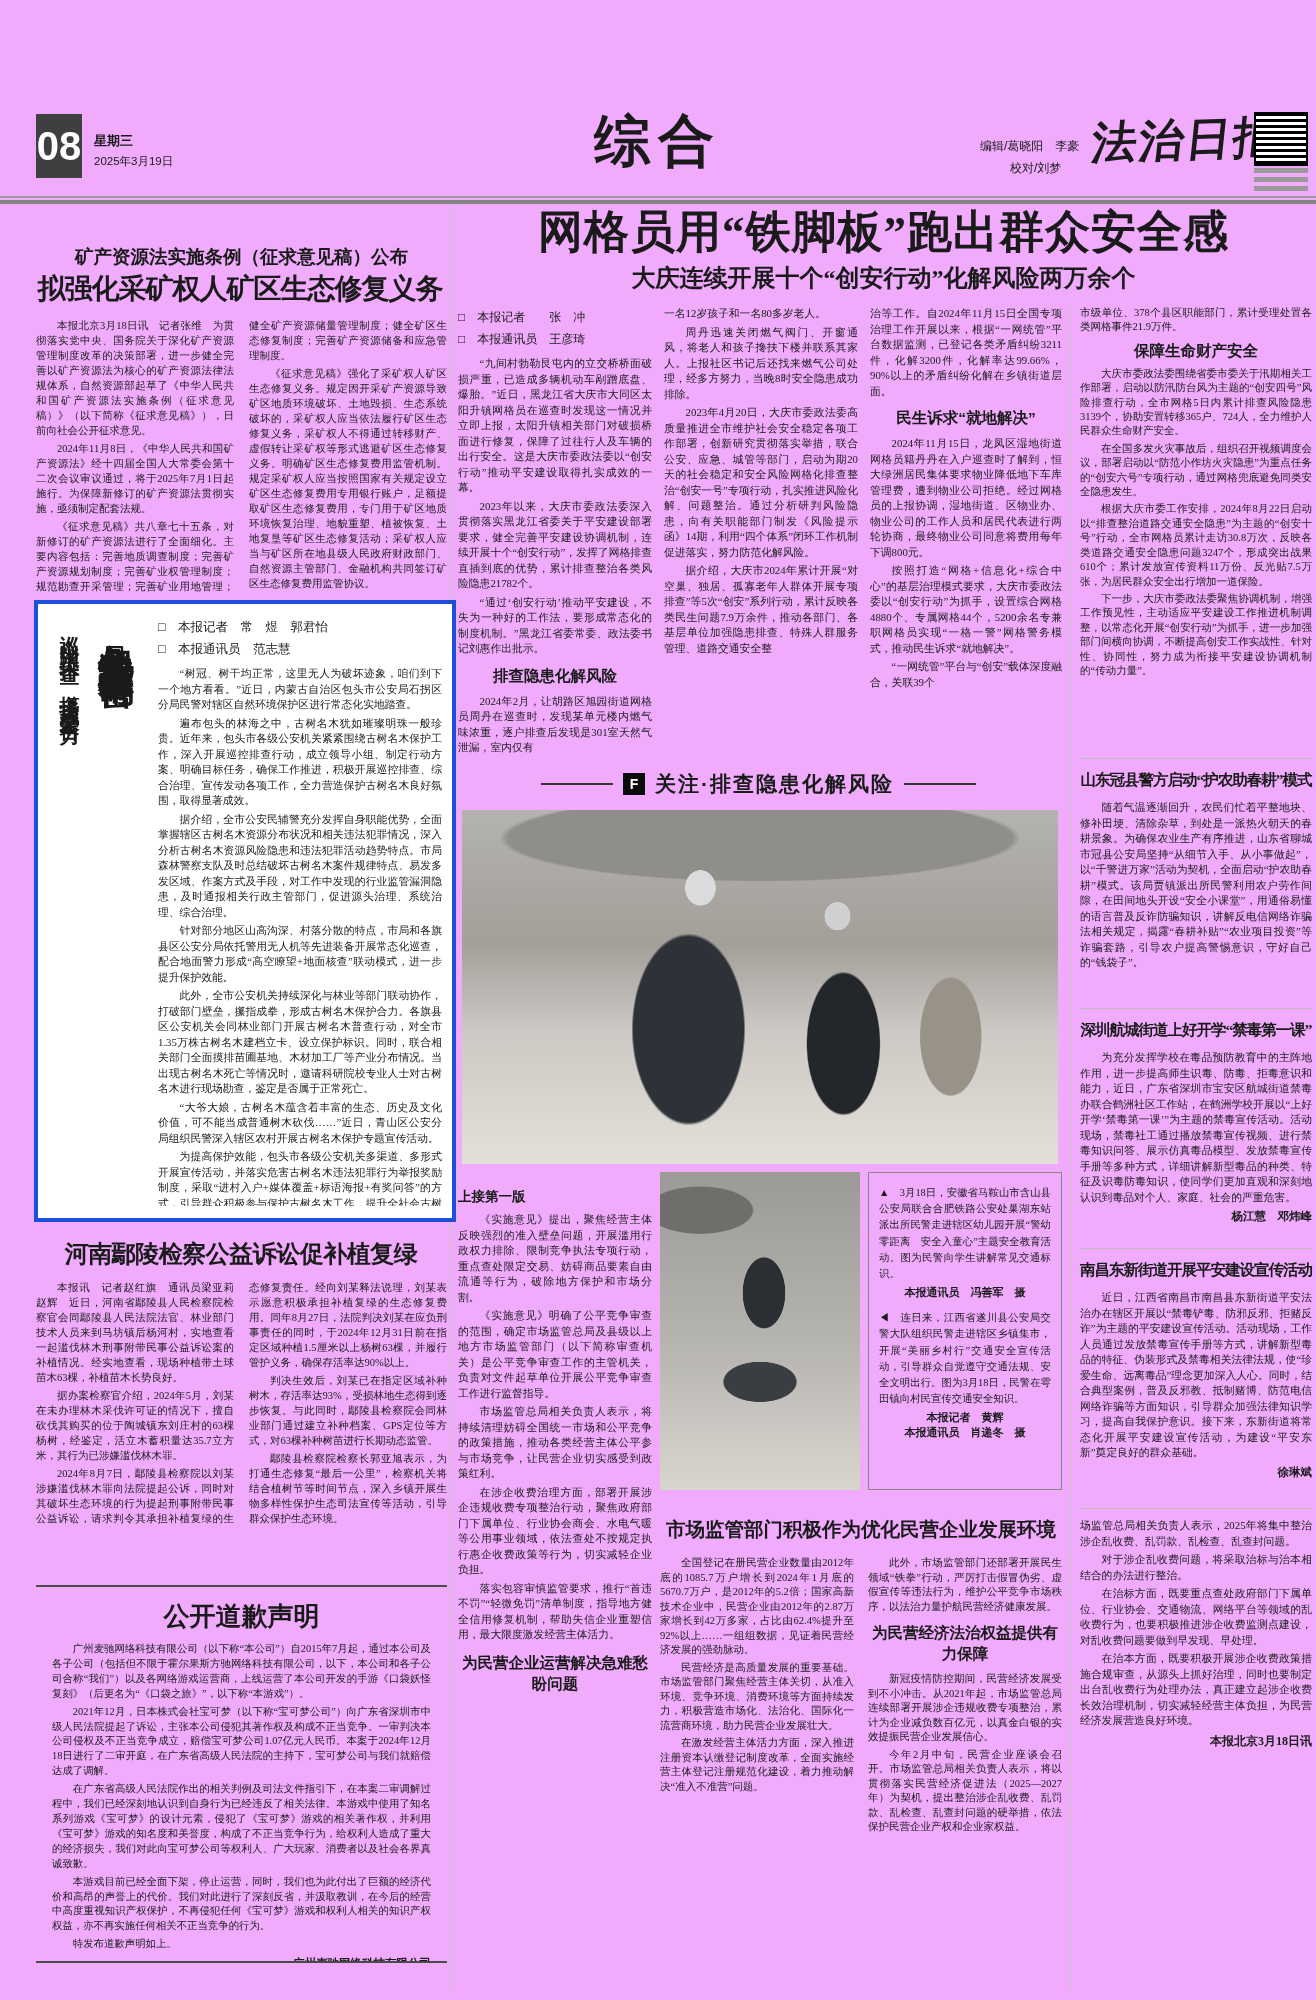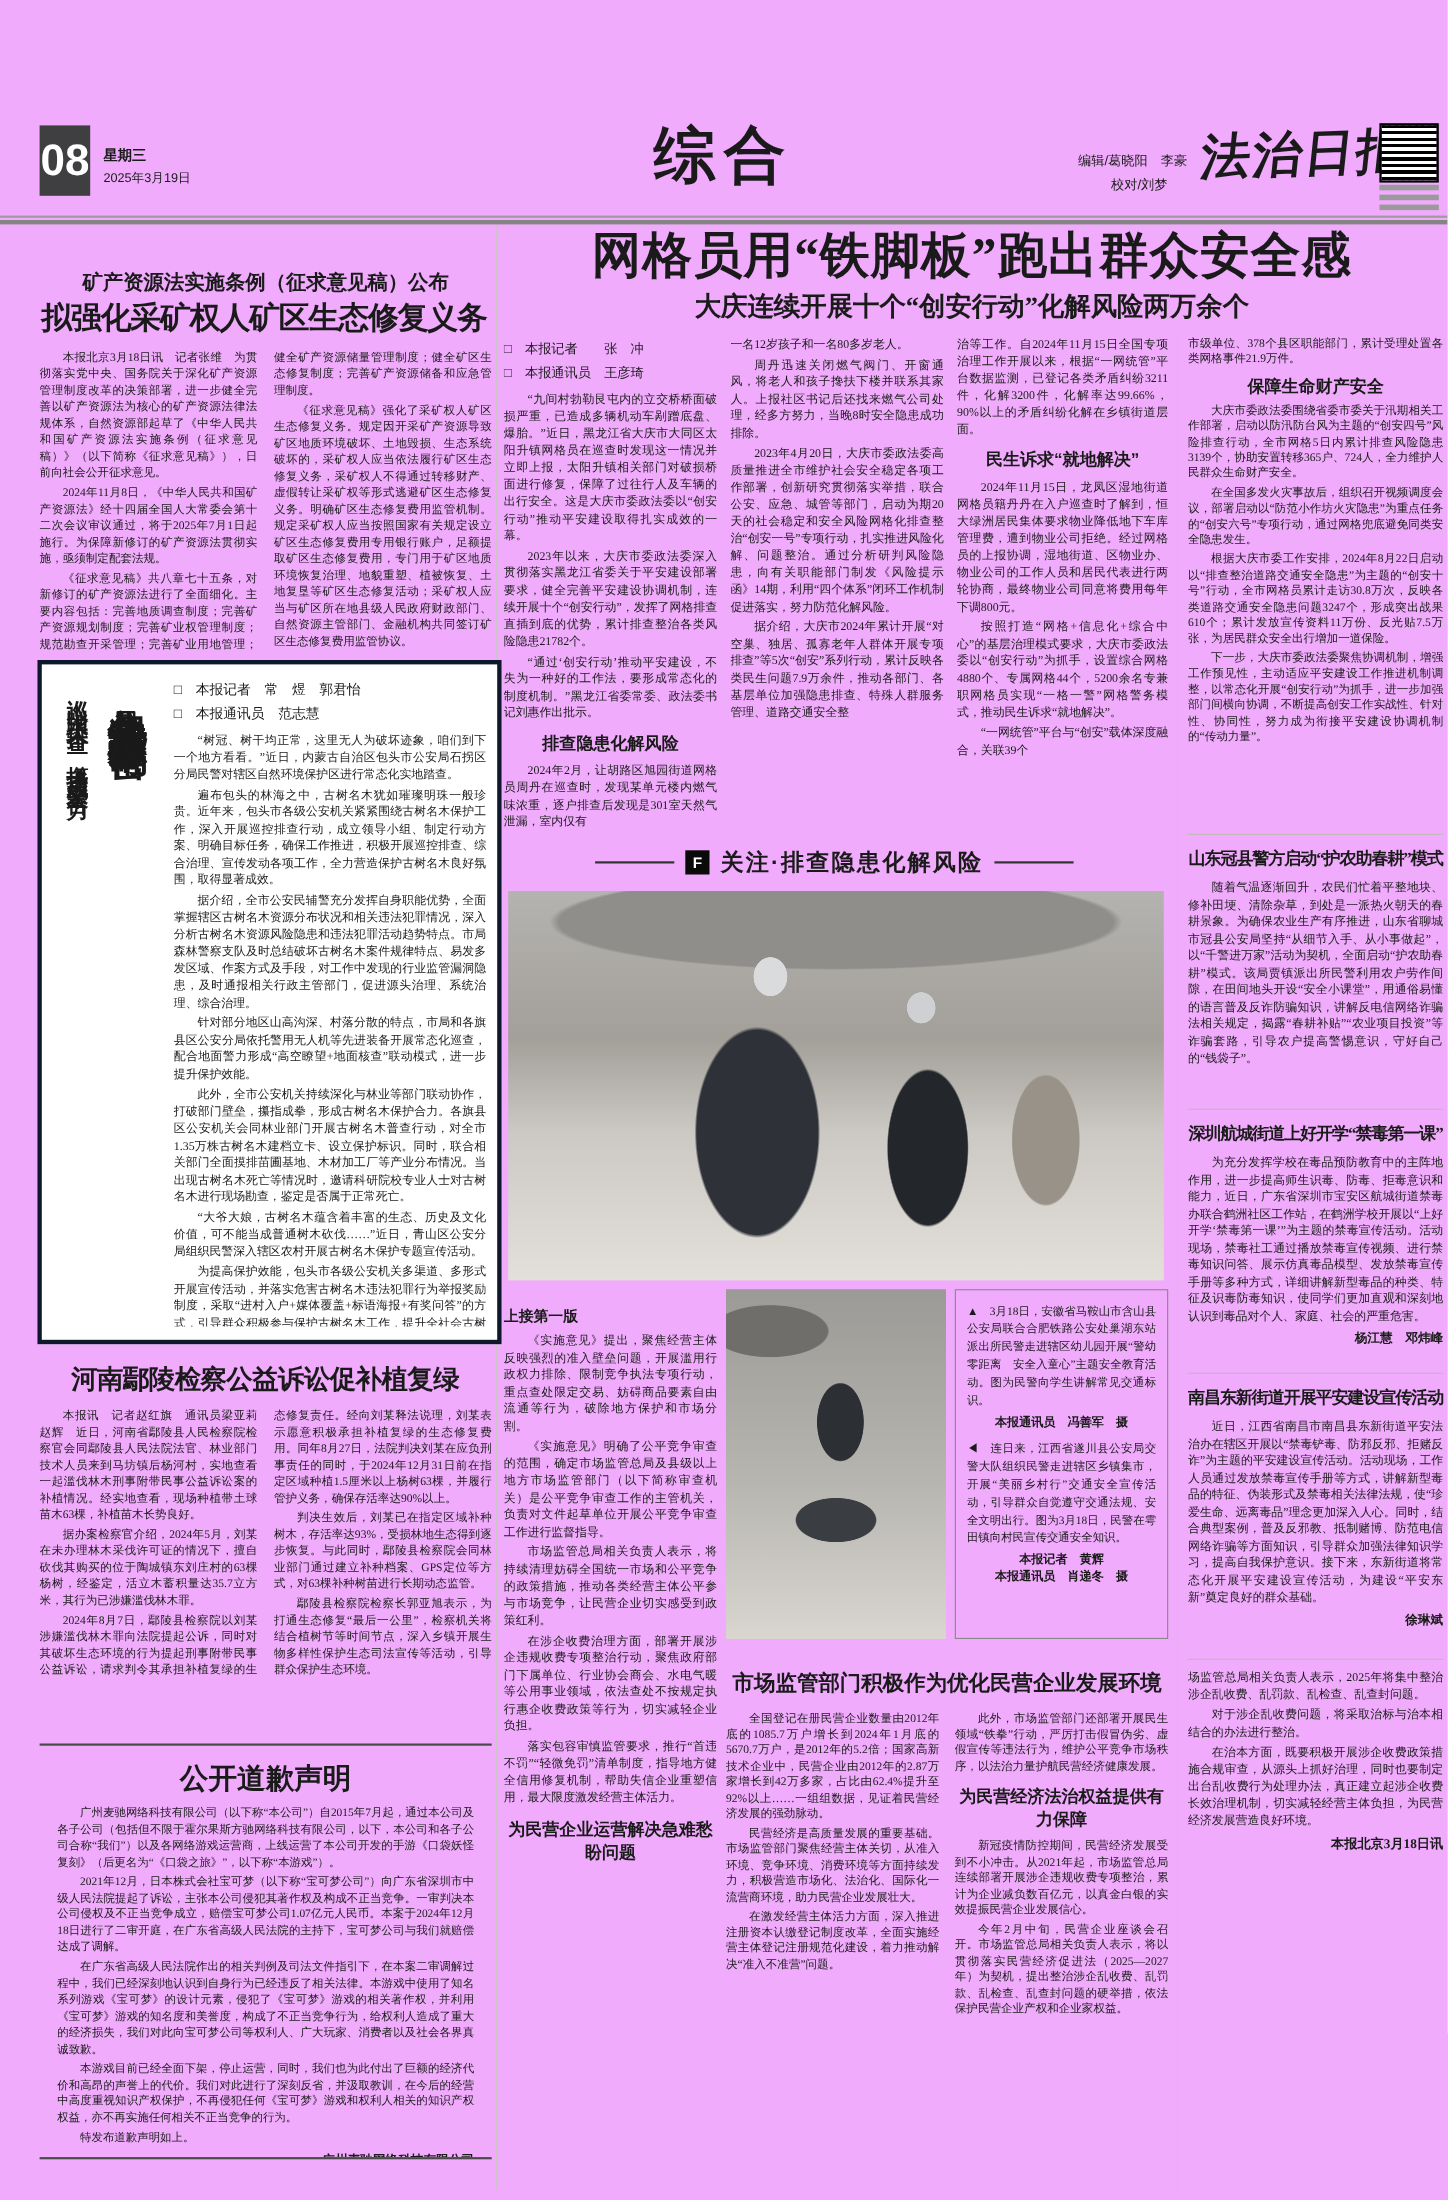--- a/index.html
+++ b/index.html
@@ -29,21 +29,21 @@
   .p2{font-size:10.4px;line-height:14.9px;margin:0 0 3px 0;text-indent:2em;text-align:justify;}
   .noind{text-indent:0;}
   .cols2{column-count:2;column-gap:15px;overflow:hidden;}
   .colbody{overflow:hidden;}
   .subhd{font-size:15.5px;font-weight:bold;text-align:center;margin:9px 0 7px 0;font-family:"Liberation Sans",sans-serif;}
   .byline{font-size:12.5px;font-weight:normal;line-height:22px;font-family:"Liberation Sans",sans-serif;margin-bottom:6px;}
   .sign{font-size:11.5px;font-weight:bold;text-align:right;margin-top:4px;font-family:"Liberation Sans",sans-serif;}
   .vrule{width:1px;background:#c9c7c2;}
   .hsep{height:1px;background:#bdbbb6;}
   
-  #redbox{left:34px;top:600px;width:422px;height:622px;border:4px solid #0f172a;background:#fff;
+  #redbox{left:34px;top:600px;width:422px;height:622px;border:4px solid #1d4ed8;background:#fff;
           display:flex;flex-direction:row;padding:12px 10px;box-sizing:border-box;}
   #red-kicker{width:36px;writing-mode:vertical-rl;font-size:20px;font-weight:bold;letter-spacing:5px;
               font-family:"Liberation Sans",sans-serif;padding-top:4px;}
   #red-headline{width:64px;writing-mode:vertical-rl;font-size:36px;font-weight:bold;line-height:64px;letter-spacing:2px;}
   #red-body{flex:1;padding-left:10px;overflow:hidden;}
   
   #ph-titlebar{left:455px;top:770px;width:607px;display:flex;align-items:center;justify-content:center;gap:10px;}
   .tline{width:72px;height:2px;background:#333;}
   #cube{width:22px;height:22px;background:#0a0a0a;color:#fff;font-size:14px;font-weight:bold;
         line-height:22px;text-align:center;font-family:"Liberation Sans",sans-serif;}
@@ -237,17 +237,18 @@
   <div class="abs ctr hl-serif" style="left:1074px;top:1260px;width:244px;font-size:15.5px;letter-spacing:-1px;">南昌东新街道开展平安建设宣传活动</div>
   <div class="abs colbody" style="left:1080px;top:1290px;width:232px;height:196px;">
     <p class="p">近日，江西省南昌市南昌县东新街道平安法治办在辖区开展以“禁毒铲毒、防邪反邪、拒赌反诈”为主题的平安建设宣传活动。活动现场，工作人员通过发放禁毒宣传手册等方式，讲解新型毒品的特征、伪装形式及禁毒相关法律法规，使“珍爱生命、远离毒品”理念更加深入人心。同时，结合典型案例，普及反邪教、抵制赌博、防范电信网络诈骗等方面知识，引导群众加强法律知识学习，提高自我保护意识。接下来，东新街道将常态化开展平安建设宣传活动，为建设“平安东新”奠定良好的群众基础。</p>
     <div class="sign">徐琳斌</div>
   </div>
 
   <div class="abs hsep" style="left:1080px;top:1508px;width:232px;"></div>
   <div class="abs colbody" style="left:1080px;top:1518px;width:232px;height:472px;">
     <p class="p noind">场监管总局相关负责人表示，2025年将集中整治涉企乱收费、乱罚款、乱检查、乱查封问题。</p>
     <p class="p">对于涉企乱收费问题，将采取治标与治本相结合的办法进行整治。</p>
+    <p class="p">在治标方面，既要重点查处政府部门下属单位、行业协会、交通物流、网络平台等领域的乱收费行为，也要积极推进涉企收费监测点建设，对乱收费问题要做到早发现、早处理。</p>
     <p class="p">在治本方面，既要积极开展涉企收费政策措施合规审查，从源头上抓好治理，同时也要制定出台乱收费行为处理办法，真正建立起涉企收费长效治理机制，切实减轻经营主体负担，为民营经济发展营造良好环境。</p>
     <div class="sign" style="font-family:'Liberation Serif',serif;font-size:12px;">本报北京3月18日讯</div>
   </div>
 
 </div>
 
 </body></html>

